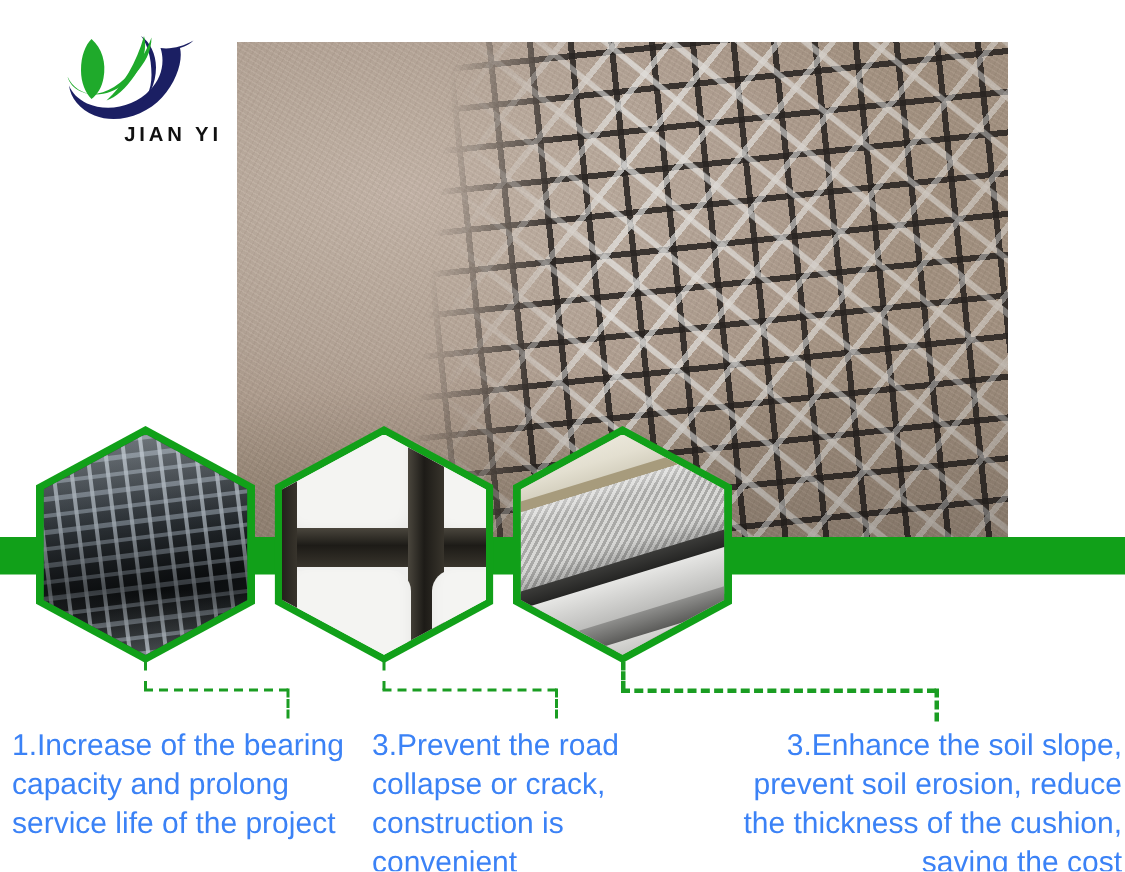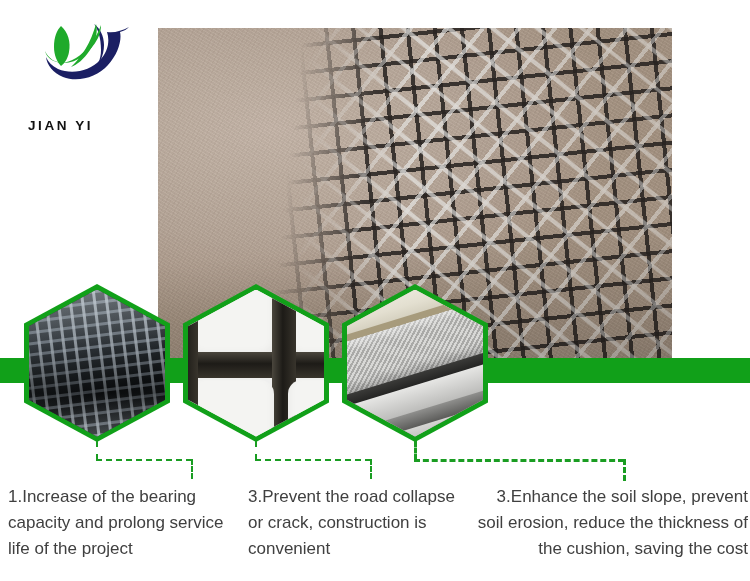--- a/index.html
+++ b/index.html
@@ -17,25 +17,24 @@
   }
 
   
   #logo-block {
     position: absolute; left: 28px; top: 22px;
     width: 120px; height: 82px;
   }
   #logo-mark { position: absolute; left: 6px; top: 0; width: 106px; height: 58px; }
   #logo-wordmark {
     position: absolute; left: 0; top: 60px; width: 120px;
-    text-align: left;
+    text-align: right;
     font-size: 13.5px; font-weight: bold; letter-spacing: 2.6px;
     color: #111111;
     font-family: "Liberation Sans", sans-serif;
-    margin-top: 36px;
   }
 
   
   #main-photo {
     position: absolute; left: 158px; top: 28px;
     width: 514px; height: 336px;
     overflow: hidden;
     background: #b9aa9e;
   }
   .photo-ground {
@@ -151,22 +150,22 @@
   .conn .h {
     position: absolute; height: 0; border-top: 2px dashed #1a9d22;
   }
   .conn.thick .v { border-left-width: 3px; }
   .conn.thick .h { border-top-width: 3px; }
 
   
   .caption {
     position: absolute;
     top: 484px;
-    color: #404040;
-    font-size: 17px;
+    color: #3b82f6;
+    font-size: 20px;
     line-height: 26px;
     font-family: "Liberation Sans", sans-serif;
     white-space: pre-line;
   }
   #caption-1 { left: 8px;   width: 228px; }
   #caption-2 { left: 248px; width: 222px; }
   #caption-3 { left: 476px; width: 272px; text-align: right; }
 </style>
 </head>
 <body>

